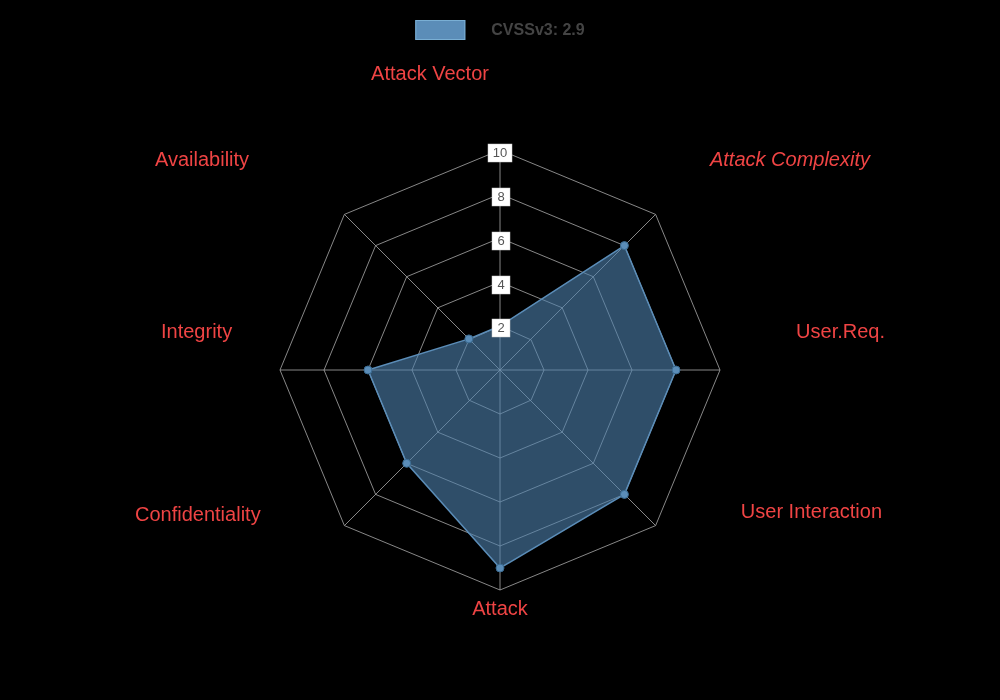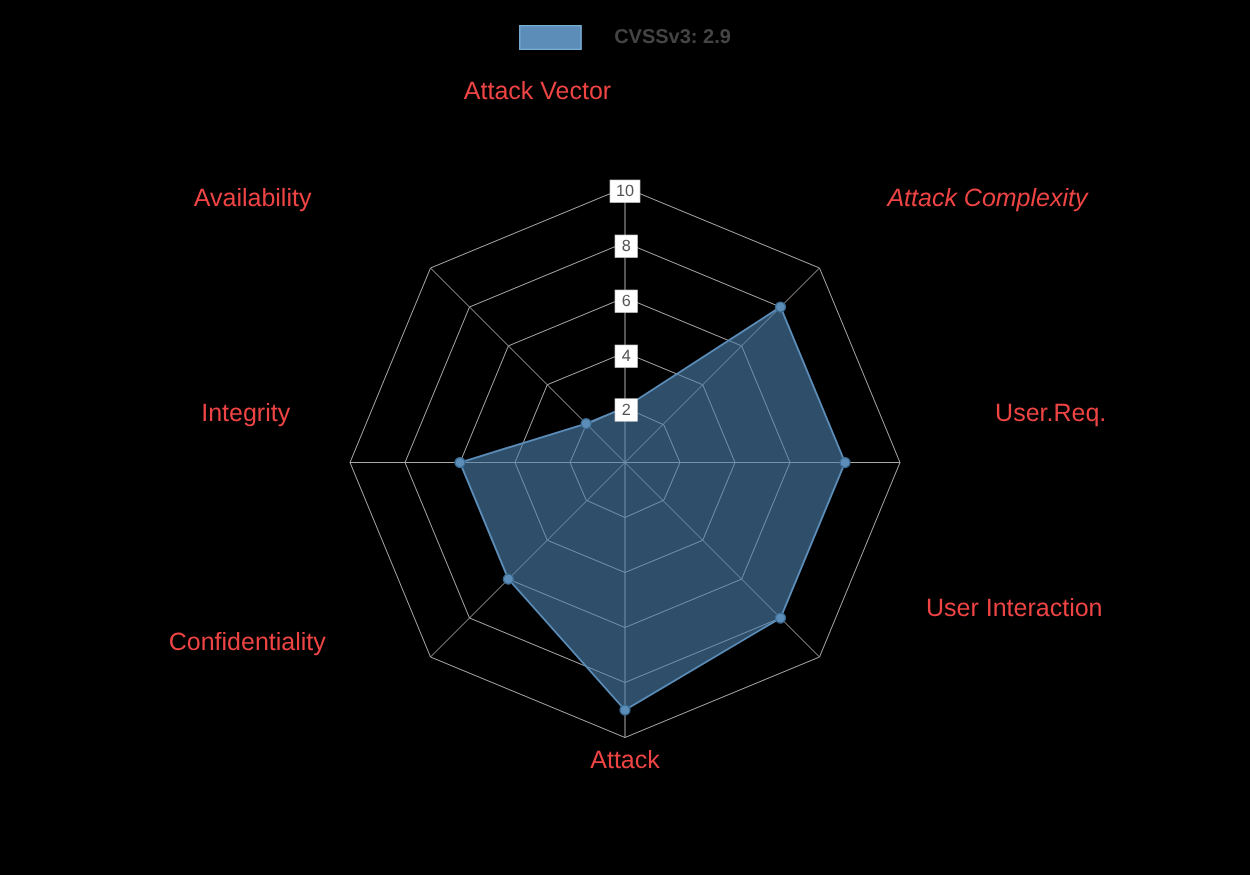--- a/index.html
+++ b/index.html
@@ -52,21 +52,21 @@
 <div class="chart-container">
 
   <div class="legend">
     <div class="legend-box" style="background: rgb(91, 141, 184);"></div>
     <span class="legend-label">CVSSv3: 2.9</span>
   </div>
 
   <div class="axis-label" style="top:62px; left:430px; transform:translateX(-50%);">Attack Vector</div>
   <div class="axis-label" style="top:148px; right:130px;font-style:italic;">Attack Complexity</div>
   <div class="axis-label" style="top:320px; right:115px;">User.Req.</div>
-  <div class="axis-label" style="top:476px; right:118px;text-align:center;">User Interaction</div>
+  <div class="axis-label" style="top:500px; right:118px;text-align:center;">User Interaction</div>
   <div class="axis-label" style="bottom:80px; left:50%; transform:translateX(-50%);">Attack</div>
   <div class="axis-label" style="top:503px; left:135px;">Confidentiality</div>
   <div class="axis-label" style="top:320px; left:124px;margin-left:37px;">Integrity</div>
   <div class="axis-label" style="top:148px; left:155px;">Availability</div>
 
   <svg width="1000" height="700" style="position:absolute;top:0;left:0;">
     <defs>
       <style>
         .grid-line { stroke: #aaa; stroke-width: 0.8; fill: none; }
         .axis-line { stroke: #aaa; stroke-width: 0.8; }

